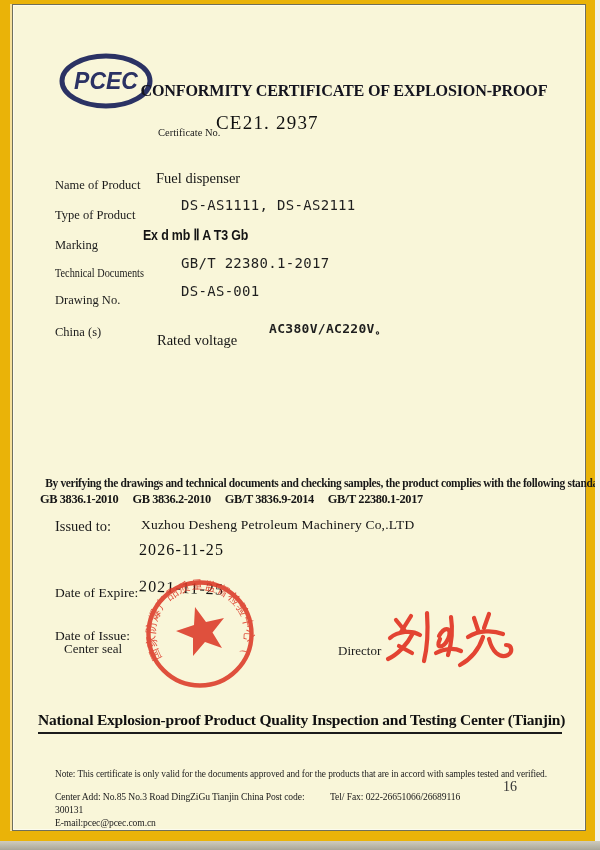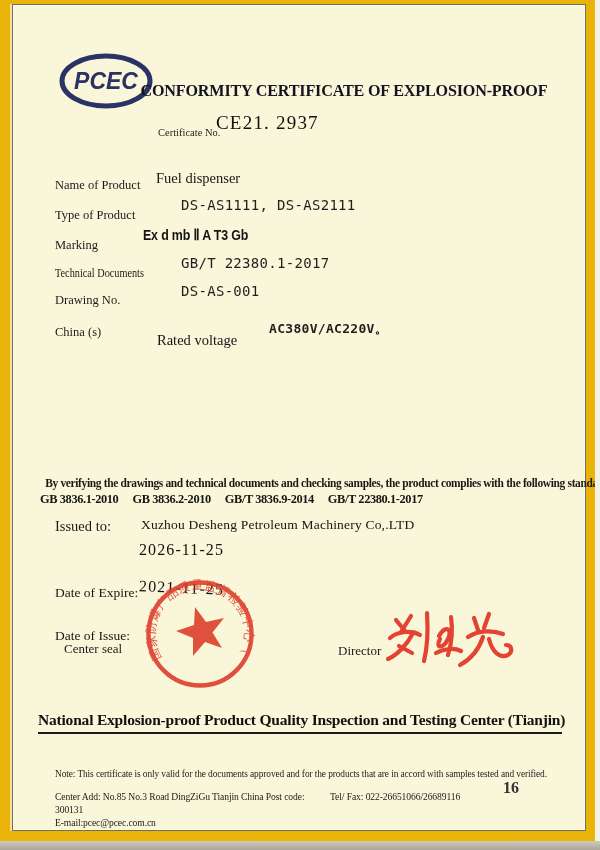--- a/index.html
+++ b/index.html
@@ -26,21 +26,21 @@
   .statement{font-family:"Liberation Serif",serif;font-weight:bold;font-size:11.7px;color:#181818;
     letter-spacing:-.35px;text-align:center;white-space:nowrap;transform:scaleX(.98);transform-origin:center;}
   .standards{display:flex;gap:14px;font-family:"Liberation Serif",serif;
     font-weight:bold;font-size:12.4px;color:#161616;letter-spacing:-.4px;}
   .datelbl{font-size:13.5px;color:#161616;margin-top:40px;}
   .dateval{font-family:"Liberation Serif",serif;font-size:16px;color:#121212;letter-spacing:1.1px;}
   .org{font-family:"Liberation Serif",serif;font-weight:bold;font-size:15.5px;color:#101010;
     text-align:center;letter-spacing:-.2px;border-bottom:2px solid #1c1c1c;padding-bottom:3px;white-space:nowrap;}
   .small{font-size:9.4px;color:#242424;letter-spacing:-.1px;}
   .contact{font-size:9.6px;color:#202020;line-height:13px;letter-spacing:-.1px;}
-  .pageno{font-size:16px;color:#333;font-weight:bold;}
+  .pageno{font-size:14px;color:#333;}
   .wm{position:absolute;left:0;top:0;pointer-events:none;}
 </style>
 </head>
 <body>
 
 <div class="page">
 
   <svg class="wm" width="600" height="850">
     <g opacity="0.85">
       <ellipse cx="301" cy="422" rx="216" ry="94" fill="none" stroke="#b7d5d2" stroke-width="15"></ellipse>

